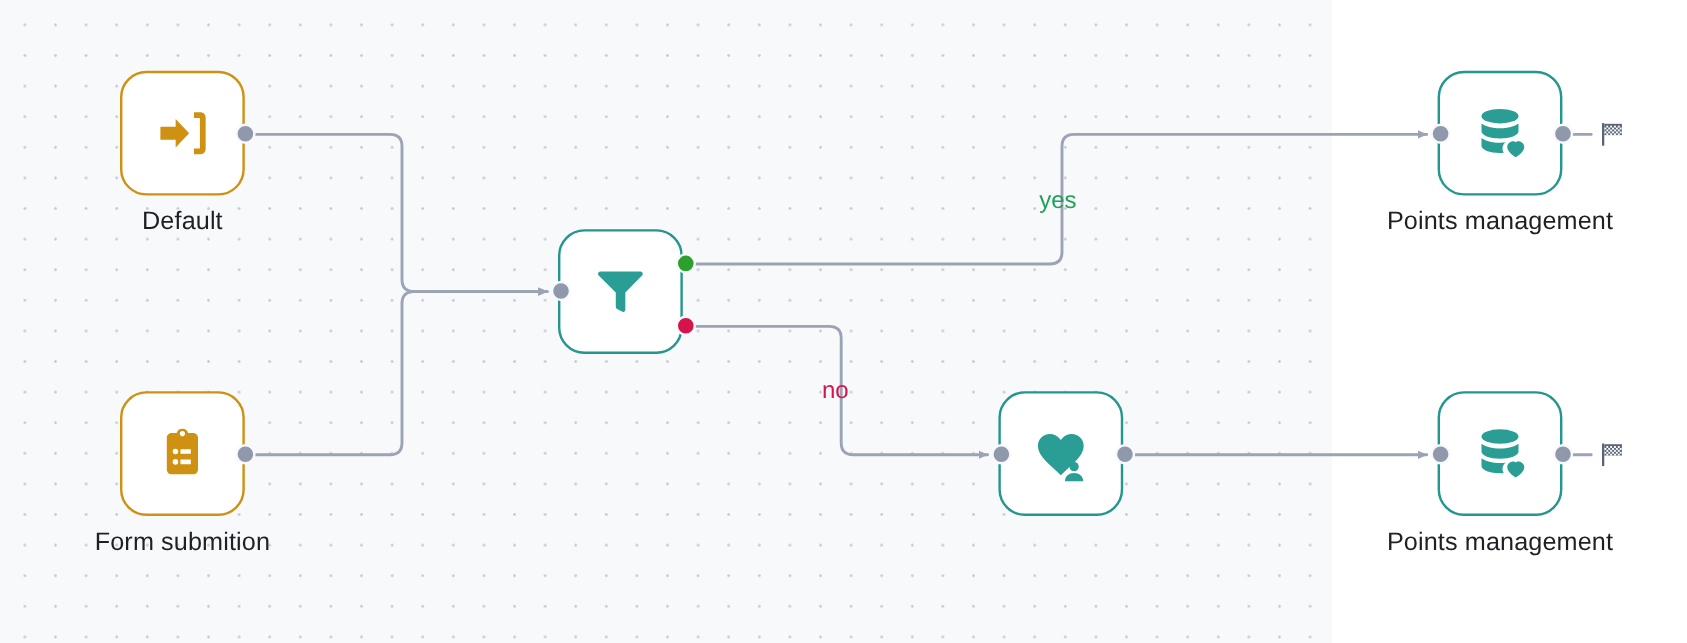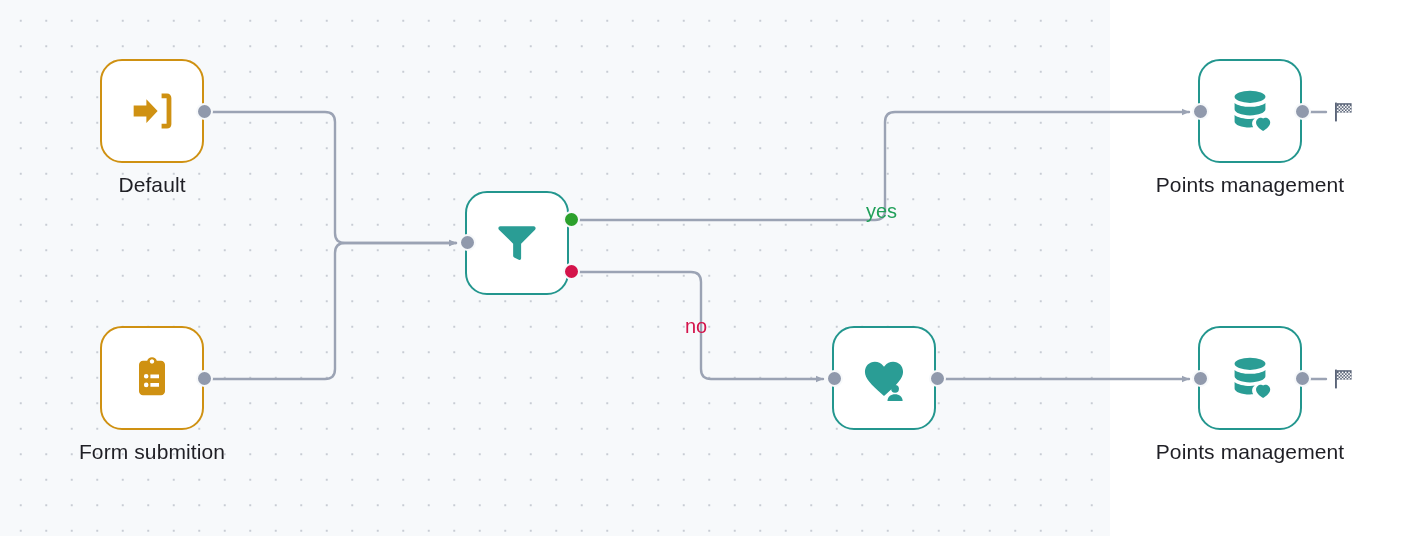--- a/index.html
+++ b/index.html
@@ -47,21 +47,21 @@
     box-sizing: content-box;
   }
   .port.out-yes { background: #2ca02c; }
   .port.out-no  { background: #d4144b; }
 
   .edge-label {
     position: absolute;
     font-size: 20px;
     white-space: nowrap;
   }
-  .edge-label.yes { color: #21a05a; margin-top: 44px; }
+  .edge-label.yes { color: #21a05a; }
   .edge-label.no  { color: #d4144b; }
 
   .end-flag { position: absolute; }
   svg.icon { display: block; }
 </style>
 </head>
 <body>
 
 <div id="canvas">
 

